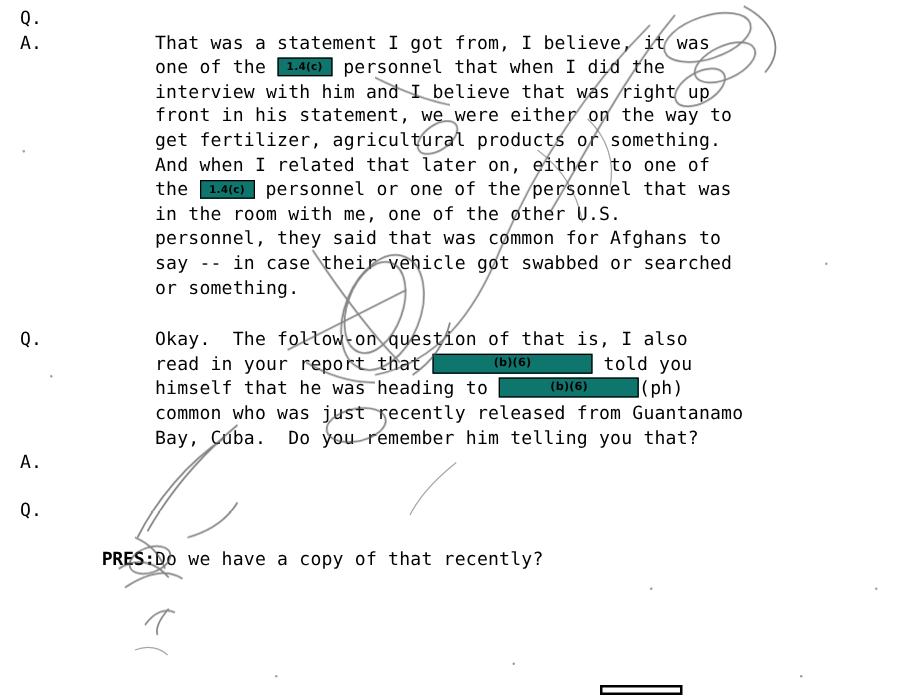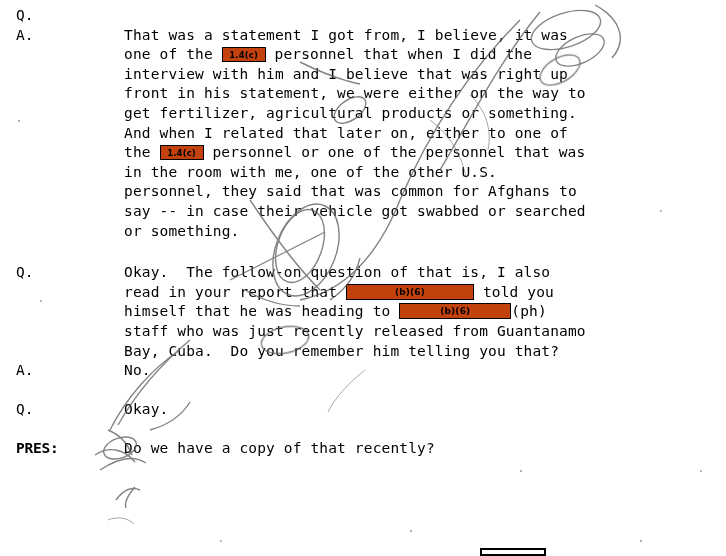--- a/index.html
+++ b/index.html
@@ -39,40 +39,41 @@
     padding-left: 16px;
     box-sizing: border-box;
     font-family: "DejaVu Sans Mono", monospace;
     font-size: 14.5px;
     line-height: 19.6px;
     white-space: pre;
   }
   .speaker.bold {
     font-weight: bold;
     letter-spacing: -0.2px;
+    text-align: right;
   }
   .speech {
     flex: 1 1 auto;
     font-family: "DejaVu Sans Mono", monospace;
     font-size: 14.5px;
     line-height: 19.6px;
     white-space: pre-wrap;
     word-spacing: 0px;
     letter-spacing: 0.15px;
     padding-right: 4px;
   }
   .gap-sm { height: 19px; }
   .gap-md { height: 20px; }
   .gap-lg { height: 22px; }
 
   
   .redact {
     display: inline-block;
     border: 1.5px solid #000;
-    background: #c2410c;
+    background: #0f766e;
     text-align: center;
     font-family: "DejaVu Sans", sans-serif;
     font-weight: bold;
     vertical-align: middle;
     box-sizing: border-box;
     position: relative;
     top: -1px;
   }
   .redact.small {
     width: 44px;
@@ -144,34 +145,32 @@
 or something.</span></div>
     </div>
 
     <div class="gap-lg"></div>
 
     <div class="qa-block">
       <div class="speaker">Q.</div>
       <div class="speech"><span>Okay.  The follow-on question of that is, I also
 read in your report that </span><span class="redact wide">(b)(6)</span><span> told you
 himself that he was heading to </span><span class="redact medium">(b)(6)</span><span>(ph)
-staff who was just recently released from Guantanamo
+common who was just recently released from Guantanamo
 Bay, Cuba.  Do you remember him telling you that?</span></div>
     </div>
 
     <div class="qa-block">
       <div class="speaker">A.</div>
-      <div class="speech">No.</div>
     </div>
 
     <div class="gap-sm"></div>
 
     <div class="qa-block">
       <div class="speaker">Q.</div>
-      <div class="speech">Okay.</div>
     </div>
 
     <div class="gap-md"></div>
 
     <div class="qa-block">
       <div class="speaker bold">PRES:</div>
       <div class="speech">Do we have a copy of that recently?</div>
     </div>
 
     <div class="gap-md"></div>

